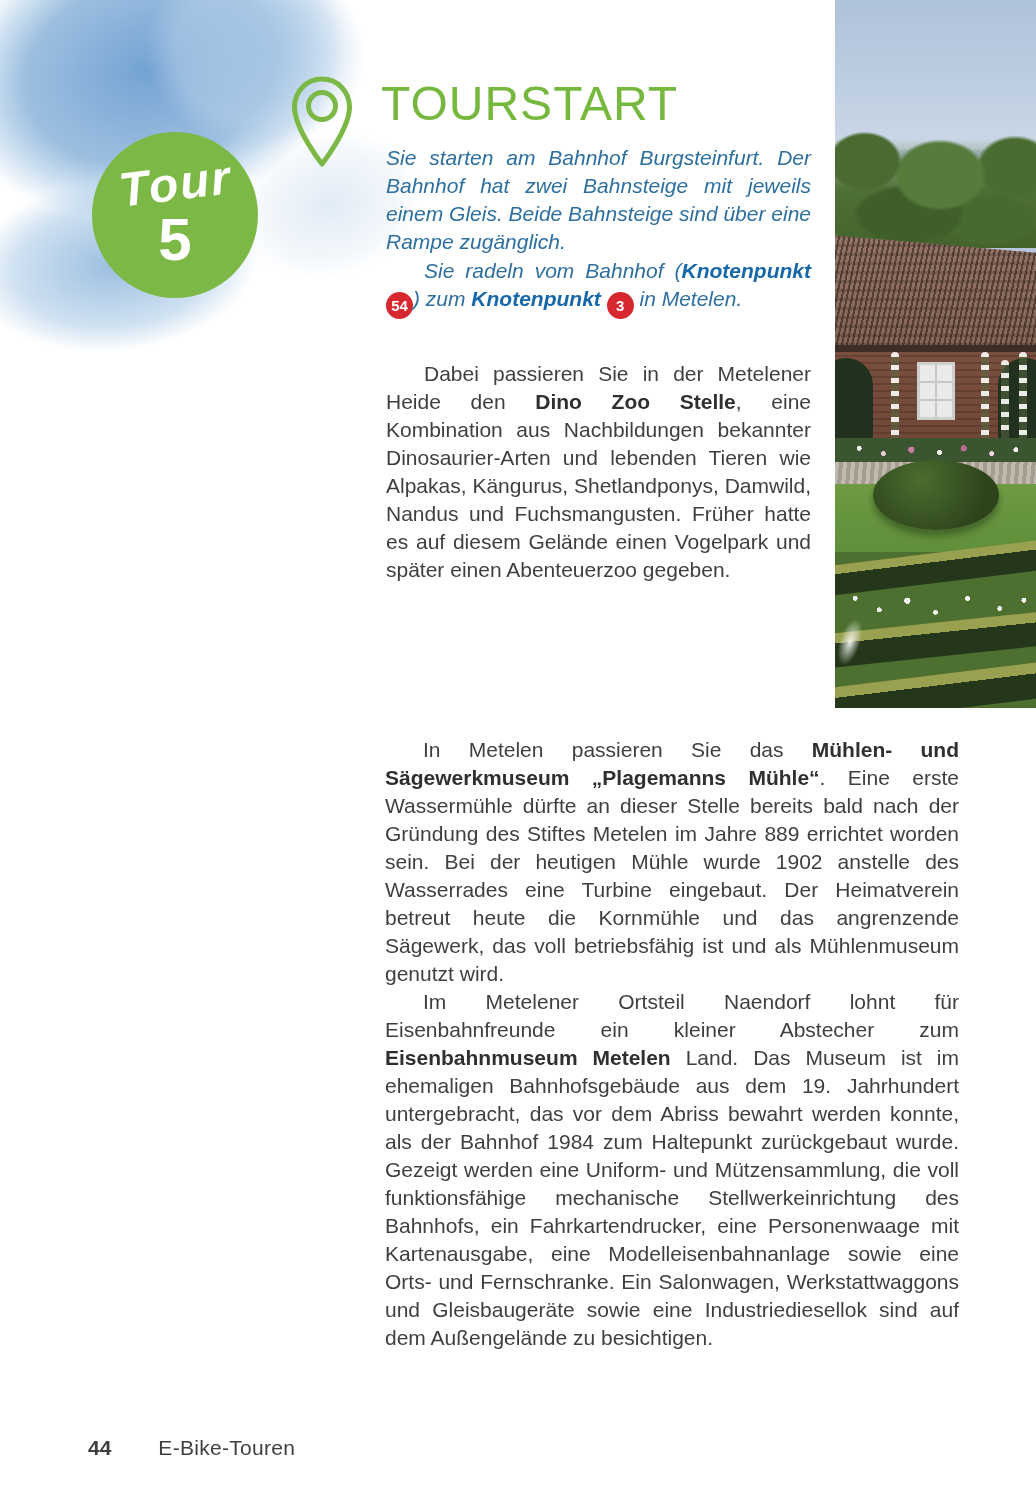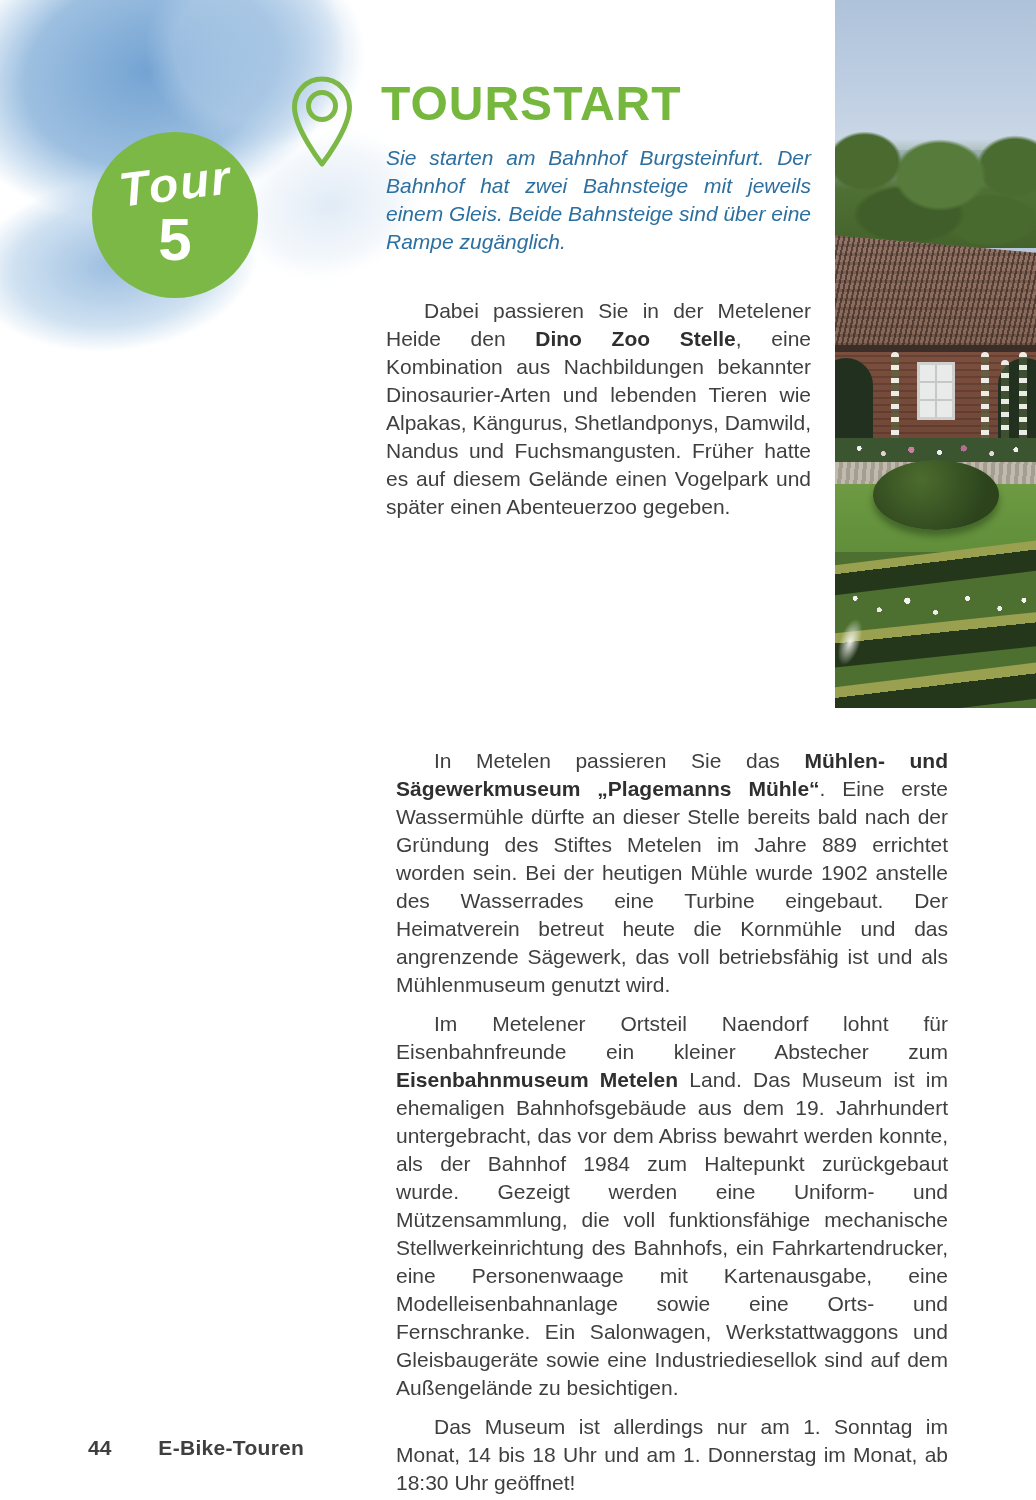--- a/index.html
+++ b/index.html
@@ -31,38 +31,38 @@
   .tour-circle{position:absolute;left:92px;top:132px;width:166px;height:166px;border-radius:50%;
     background:#7cb845;display:flex;flex-direction:column;align-items:center;justify-content:center;
     color:#fff;z-index:3;}
   .tour-word{font-size:48px;font-weight:700;font-style:italic;letter-spacing:2px;transform:rotate(-7deg);line-height:1;}
   .tour-number{font-size:60px;font-weight:800;line-height:1;margin-top:2px;}
 
   
   .pin{position:absolute;left:289px;top:74px;width:66px;height:98px;z-index:3;}
 
   
-  .heading{position:absolute;left:381px;top:76px;font-size:48px;font-weight:700;
+  .heading{position:absolute;left:381px;top:76px;font-size:48px;font-weight:400;
     color:#76b83d;letter-spacing:1px;z-index:3;white-space:nowrap;}
 
   
   .lead-col{position:absolute;left:385px;top:143px;width:427px;
     font-size:21px;line-height:28px;text-align:justify;z-index:3;}
   .lead-col p{margin:1px;}
   .para-blue{color:#2d6f9e;font-style:italic;}
   .para-blue .seg-b{font-weight:bold;color:#1767a9;}
   .para-black{color:#3f3f3f;}
   .para-black .seg-b{font-weight:bold;color:#2f2f2f;}
   .indent{text-indent:38px;}
   .p-black{margin-top:41px !important;}
   .p-blue3{margin-top:28px !important;}
 
   .wide-col{position:absolute;left:385px;top:736px;width:574px;
     font-size:21px;line-height:28px;text-align:justify;color:#3f3f3f;z-index:3;}
-  .wide-col p{margin:11px;}
+  .wide-col p{margin:0;}
   .wide-col .seg-b{font-weight:bold;color:#2f2f2f;}
 
   .badge{display:inline-block;min-width:27px;height:27px;padding:0 4px;box-sizing:border-box;
     border-radius:14px;background:#d7282f;color:#fff;font-style:normal;font-weight:bold;
     font-size:15px;line-height:27px;text-align:center;vertical-align:-5px;text-indent:0;}
 
   
   .photo{position:absolute;left:835px;top:0;width:201px;height:708px;overflow:hidden;background:#b7c7dd;z-index:2;}
   .ph{position:absolute;}
   .ph-sky{left:0;top:0;width:201px;height:150px;
@@ -134,21 +134,21 @@
       radial-gradient(7px 7px at 62% 60%, #c2526e 0 60%, transparent 66%),
       radial-gradient(5px 5px at 76% 35%, #eceee9 0 60%, transparent 66%),
       radial-gradient(6px 6px at 90% 55%, #d77f9e 0 60%, transparent 66%);}
   .ph-plume{left:2px;top:612px;width:26px;height:60px;border-radius:50% 50% 40% 60%;
     background:radial-gradient(closest-side, rgba(245,245,240,.95), rgba(245,245,240,0) 80%);transform:rotate(18deg);}
 
   
   .footer{position:absolute;left:88px;top:1436px;display:flex;align-items:flex-end;gap:47px;
     font-size:21px;color:#3f3f3f;z-index:3;}
   .footer .page-number{font-weight:700;}
-  .footer .section-label{font-weight:700;letter-spacing:.3px;}
+  .footer .section-label{font-weight:400;letter-spacing:.3px;}
 </style>
 </head>
 <body>
 
 <div class="page">
 
   <div class="splash">
     <div class="splash-blob sb1"></div>
     <div class="splash-blob sb2"></div>
     <div class="splash-blob sb3"></div>
@@ -164,27 +164,27 @@
     <svg width="66" height="98" viewBox="0 0 66 98" fill="none" xmlns="http://www.w3.org/2000/svg">
       <path d="M33 5 C17.5 5 5.5 17.5 5.5 33 C5.5 55 33 90 33 90 C33 90 60.5 55 60.5 33 C60.5 17.5 48.5 5 33 5 Z" stroke="#7cb845" stroke-width="5" stroke-linejoin="round"></path>
       <circle cx="33" cy="32" r="13.5" stroke="#7cb845" stroke-width="5"></circle>
     </svg>
   </div>
 
   <div class="heading">TOURSTART</div>
 
   <div class="lead-col">
     <p class="para-blue">Sie starten am Bahnhof Burgsteinfurt. Der Bahnhof hat zwei Bahnsteige mit jeweils einem Gleis. Beide Bahnsteige sind über eine Rampe zugänglich.</p>
+    <p class="para-blue indent">Sie radeln vom Bahnhof (<span class="seg-b">Knoten­punkt</span> <span class="badge">54</span>) zum <span class="seg-b">Knotenpunkt</span> <span class="badge">3</span> in Metelen.</p>
     <p class="para-black indent p-black">Dabei passieren Sie in der Metelener Heide den <span class="seg-b">Dino Zoo Stelle</span>, eine Kombination aus Nachbildungen bekannter Dinosaurier-Arten und lebenden Tieren wie Alpakas, Kängurus, Shetlandponys, Damwild, Nandus und Fuchsmangusten. Früher hatte es auf diesem Gelände einen Vogelpark und später einen Abenteuerzoo gegeben.</p>
   </div>
 
   <div class="wide-col">
     <p class="indent">In Metelen passieren Sie das <span class="seg-b">Mühlen- und Sägewerkmuseum „Plagemanns Mühle“</span>. Eine erste Wassermühle dürfte an dieser Stelle bereits bald nach der Gründung des Stiftes Metelen im Jahre 889 errichtet worden sein. Bei der heutigen Mühle wurde 1902 anstelle des Wasserrades eine Turbine eingebaut. Der Heimatverein betreut heute die Kornmühle und das angrenzende Sägewerk, das voll betriebsfähig ist und als Mühlenmuseum genutzt wird.</p>
     <p class="indent">Im Metelener Ortsteil Naendorf lohnt für Eisenbahnfreunde ein kleiner Abstecher zum <span class="seg-b">Eisenbahnmuseum Metelen</span> Land. Das Museum ist im ehemaligen Bahnhofsgebäude aus dem 19. Jahrhundert untergebracht, das vor dem Abriss bewahrt werden konnte, als der Bahnhof 1984 zum Haltepunkt zurückgebaut wurde. Gezeigt werden eine Uniform- und Mützensammlung, die voll funktionsfähige mechanische Stellwerkeinrichtung des Bahnhofs, ein Fahrkartendrucker, eine Personenwaage mit Kartenausgabe, eine Modelleisenbahnanlage sowie eine Orts- und Fernschranke. Ein Salonwagen, Werkstattwaggons und Gleisbaugeräte sowie eine Industriediesellok sind auf dem Außengelände zu besichtigen.</p>
-    <p class="indent">Das Museum ist allerdings nur am 1. Sonntag im Monat, 14 bis 18 Uhr und am 1. Donnerstag im Monat, ab 18:30 Uhr geöffnet!</p>
   </div>
 
   <div class="photo">
     <div class="ph ph-sky"></div>
     <div class="ph ph-trees"></div>
     <div class="ph ph-roof"></div>
     <div class="ph ph-eave"></div>
     <div class="ph ph-wall"></div>
     <div class="ph ph-arch ph-arch-l"></div>
     <div class="ph ph-arch ph-arch-r"></div>

